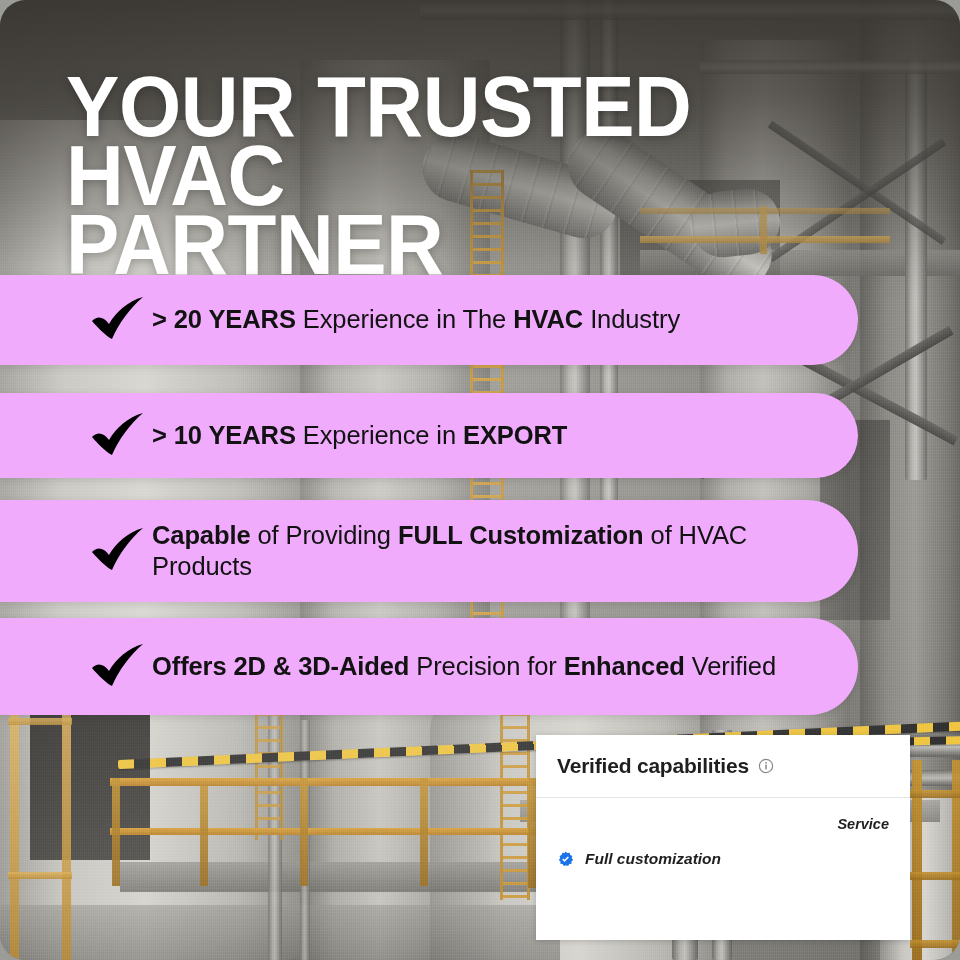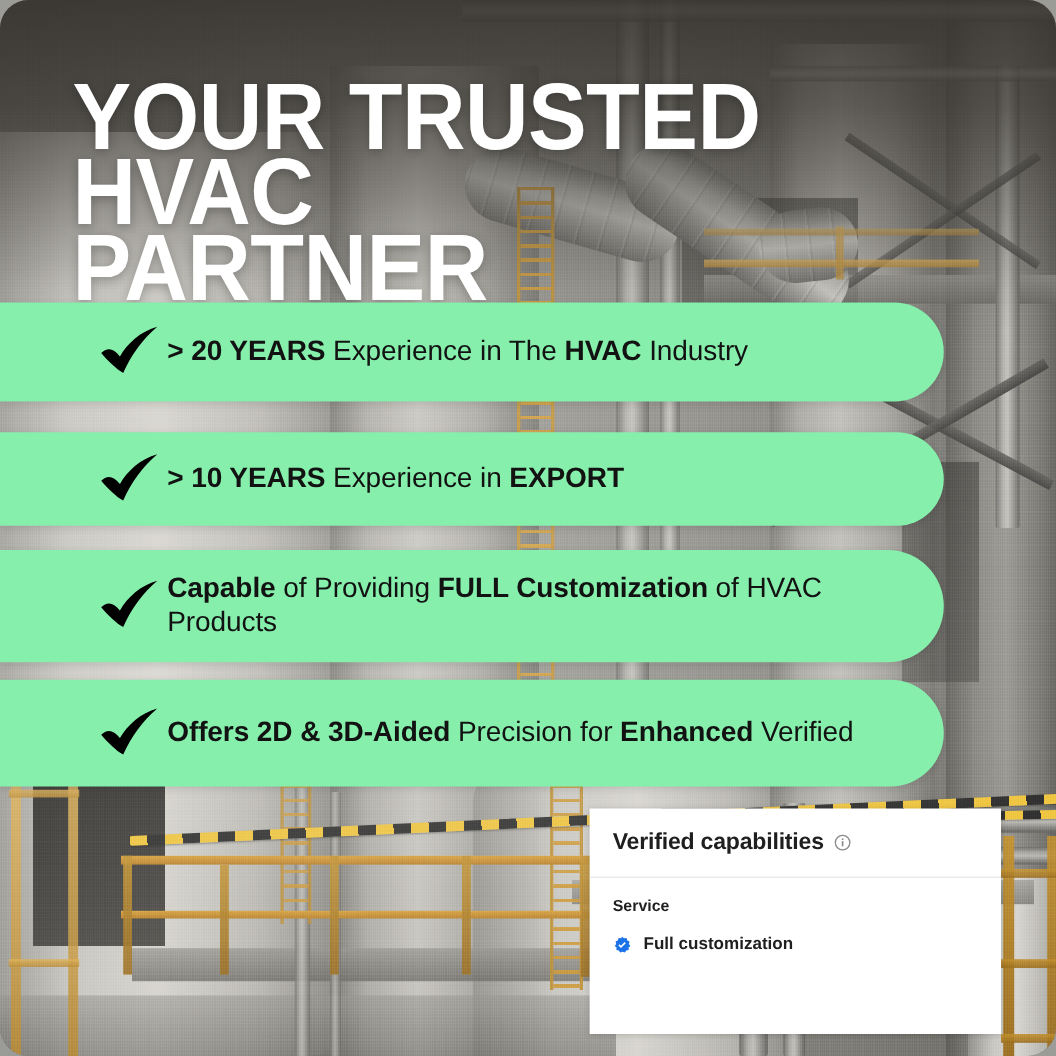--- a/index.html
+++ b/index.html
@@ -192,21 +192,21 @@
     transform: scaleX(0.93);
     transform-origin: left top;
     text-shadow: 0 2px 10px rgba(0,0,0,.25);
     white-space: pre-line;
   }
 
   
   .bar {
     position: absolute;
     left: 0;
-    background: #86efac;
+    background: #f0abfc;
     border-top-right-radius: 999px;
     border-bottom-right-radius: 999px;
     display: flex;
     align-items: center;
     box-shadow: 0 2px 8px rgba(0,0,0,.12);
   }
   .bar .check {
     flex: 0 0 auto;
     width: 66px;
     margin-left: 86px;
@@ -229,20 +229,21 @@
   
   .vcard {
     position: absolute;
     left: 536px;
     top: 735px;
     width: 374px;
     height: 205px;
     background: #ffffff;
     overflow: hidden;
     box-shadow: 0 1px 6px rgba(0,0,0,.18);
+    text-align: right;
   }
   .vcard-head {
     height: 63px;
     display: flex;
     align-items: center;
     padding-left: 21px;
     border-bottom: 1px solid #e4e4e4;
   }
   .vcard-title {
     font-family: "Liberation Sans", sans-serif;
@@ -251,21 +252,21 @@
     color: #1f1f1f;
     letter-spacing: -0.2px;
   }
   .info-icon {
     margin-left: 9px;
     width: 16px; height: 16px;
     display: inline-flex;
     align-items: center;
     justify-content: center;
   }
-  .vcard-body { padding: 18px 21px 0 21px; }
+  .vcard-body { padding: 18px 21px 0 21px; font-style: italic; }
   .vcard-section {
     font-family: "Liberation Sans", sans-serif;
     font-weight: 700;
     font-size: 14.5px;
     color: #1f1f1f;
     margin-bottom: 18px;
   }
   .vcap-row { display: flex; align-items: flex-start; }
   .vbadge { flex: 0 0 auto; width: 17px; height: 17px; margin-top: 1px; }
   .vcap-main { margin-left: 11px; }

